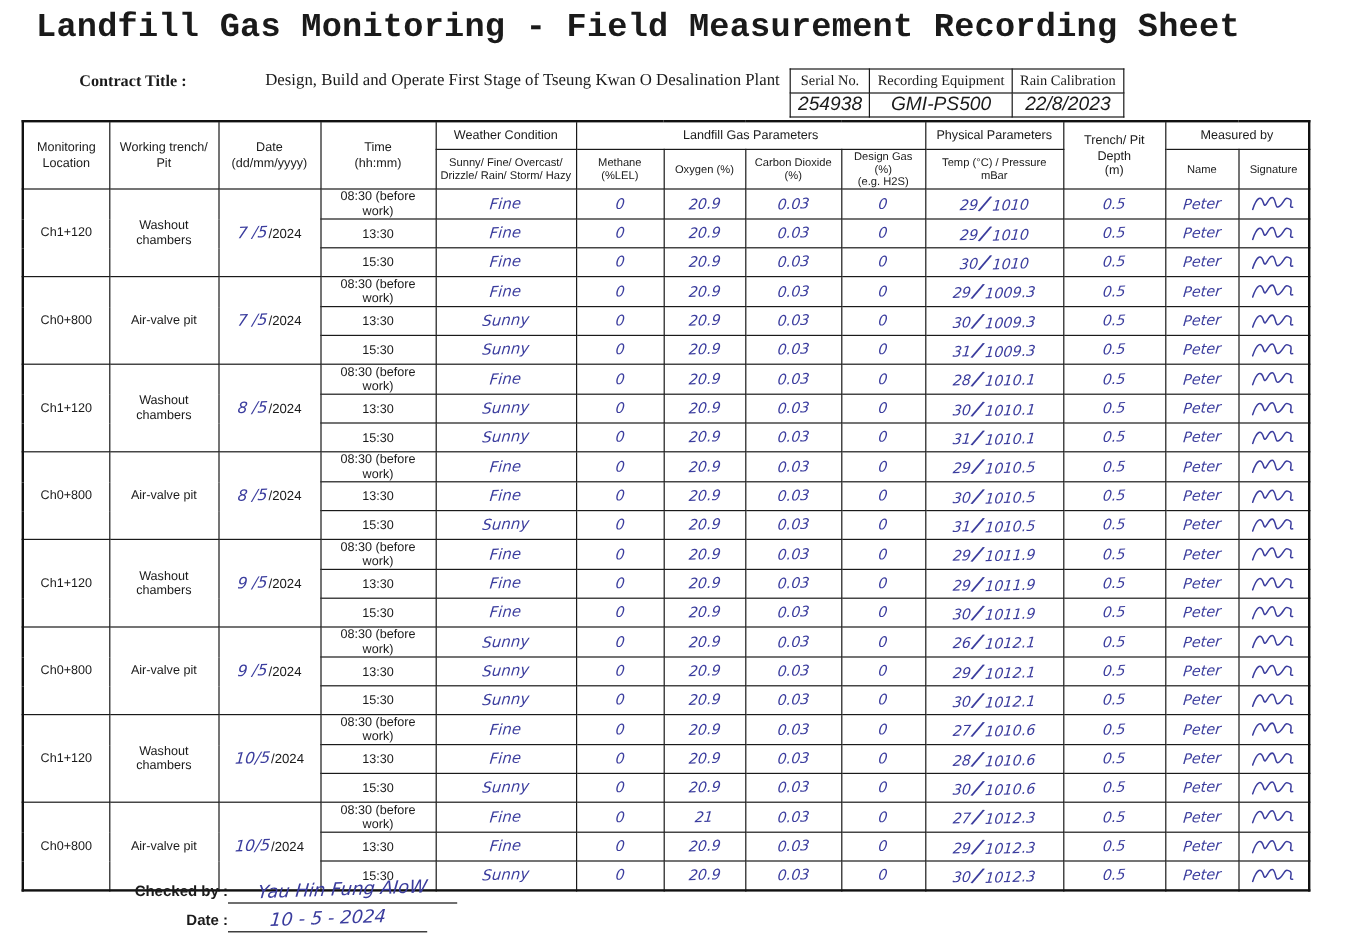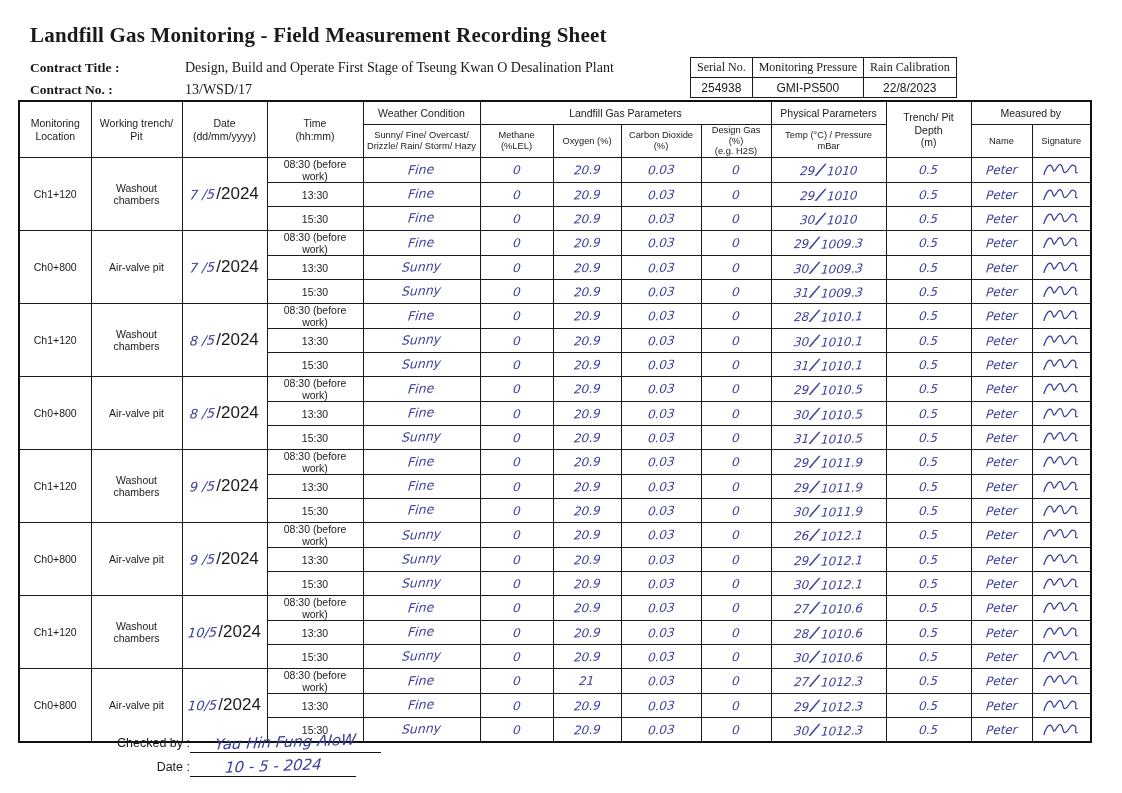--- a/index.html
+++ b/index.html
@@ -1,82 +1,78 @@
 <!DOCTYPE html>
 <html style="--ink: #3b3d9e;"><head>
 <meta charset="utf-8">
 <style>
   html,body{margin:0;padding:0;}
   body{
     width:1122px;height:793px;position:relative;background:#ffffff;
     font-family:"Liberation Sans",sans-serif;color:#1a1a1a;overflow:hidden;
   }
   .page-title{
-    position:absolute;left:30px;top:23px;font-family:Liberation Serif, serif;
-    font-weight:bold;font-size:21px;letter-spacing:.2px;
+    position:absolute;left:30px;top:8px;font-family:Liberation Mono, monospace;
+    font-weight:bold;font-size:28px;letter-spacing:.2px;
   }
   .contract{position:absolute;left:30px;top:57px;font-family:"Liberation Serif",serif;}
-  .contract .row{display:flex;height:22px;align-items:center;}
+  .contract .row{display:flex;height:22px;align-items:center;margin-left:36px;}
   .contract .lbl{font-weight:bold;font-size:13.5px;width:155px;}
   .contract .val{font-size:14px;}
   
-  .equip{position:absolute;left:690px;top:57px;border-collapse:collapse;}
+  .equip{position:absolute;left:658px;top:57px;border-collapse:collapse;}
   .equip td{border:1px solid #1a1a1a;text-align:center;padding:0 6px;height:19px;}
   .equip .eh{font-family:"Liberation Serif",serif;font-size:12px;}
-  .equip .ev{font-size:12px;}
+  .equip .ev{font-size:16px;font-style:italic;}
   
   .grid{position:absolute;left:18px;top:100px;border-collapse:collapse;table-layout:fixed;width:1066px;}
   .grid th,.grid td{border:1px solid #1a1a1a;padding:0 2px;text-align:center;vertical-align:middle;overflow:hidden;}
   .grid{border:2px solid #111;}
   .grid th{font-weight:normal;font-size:10.5px;white-space:pre-line;line-height:1.15;}
   .grid th.sub{font-size:9.3px;height:30px;}
   .grid tr.hrow1 th{height:22px;margin-left:16px;}
   .grid td{height:23px;font-size:10.5px;}
   .print{color:#1a1a1a;}
   .small{font-size:10.3px;}
   .timecell{font-size:10.2px;}
   .hand{
     font-family:"DejaVu Sans",sans-serif;font-style:italic;color:var(--ink,#3b3d9e);
     display:inline-block;transform:rotate(-2deg) skewX(-7deg);font-size:12px;line-height:1;
     white-space:nowrap;
   }
   .weather .hand{font-size:12.5px;}
   .tpcell .slash{font-size:16px;font-weight:bold;padding:0 3px;display:inline-block;transform:rotate(6deg) skewX(-10deg);}
   .datecell .hand{font-size:13px;margin-right:1px;}
-  .datecell .print{font-family:"Liberation Sans",sans-serif;font-size:17px;font-style:normal;}
+  .datecell .print{font-family:"Liberation Sans",sans-serif;font-size:11px;font-style:normal;}
   .sig svg{display:block;margin:0 auto;color:var(--ink,#3b3d9e);}
   
   .footer{position:absolute;left:112px;top:733px;}
   .footer .frow{display:flex;align-items:flex-end;margin-bottom:4px;}
-  .footer .flbl{font-weight:normal;font-size:12.5px;width:78px;text-align:right;padding-bottom:3px;}
+  .footer .flbl{font-weight:bold;font-size:12.5px;width:78px;text-align:right;padding-bottom:3px;}
   .footer .fval{border-bottom:1.5px solid #111;min-width:175px;text-align:center;padding:0 8px 1px 8px;}
   .footer .fval .hand{font-size:15px;}
   .footer .frow.daterow .fval{min-width:150px;}
 </style>
 </head>
 <body>
 
 <div class="page-title">Landfill Gas Monitoring - Field Measurement Recording Sheet</div>
 
 <div class="contract">
   <div class="row">
     <span class="lbl">Contract Title :</span>
     <span class="val">Design, Build and Operate First Stage of Tseung Kwan O Desalination Plant</span>
   </div>
-  <div class="row">
-    <span class="lbl">Contract No. :</span>
-    <span class="val">13/WSD/17</span>
-  </div>
 </div>
 
 <table class="equip">
   <tbody>
       <tr>
     <td class="eh">Serial No.</td>
-    <td class="eh">Monitoring Pressure</td>
+    <td class="eh">Recording Equipment</td>
     <td class="eh">Rain Calibration</td>
   </tr>
   <tr>
     <td class="ev">254938</td>
     <td class="ev">GMI-PS500</td>
     <td class="ev">22/8/2023</td>
   </tr>
 </tbody>
   </table>
 

